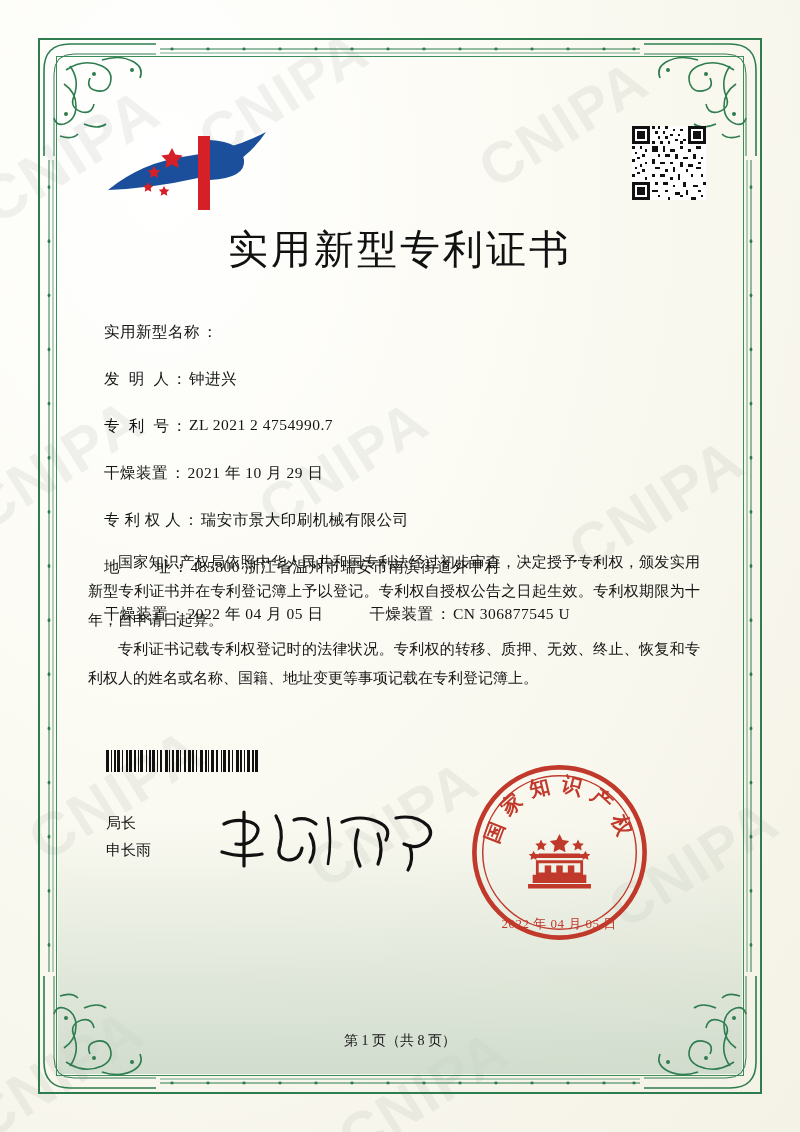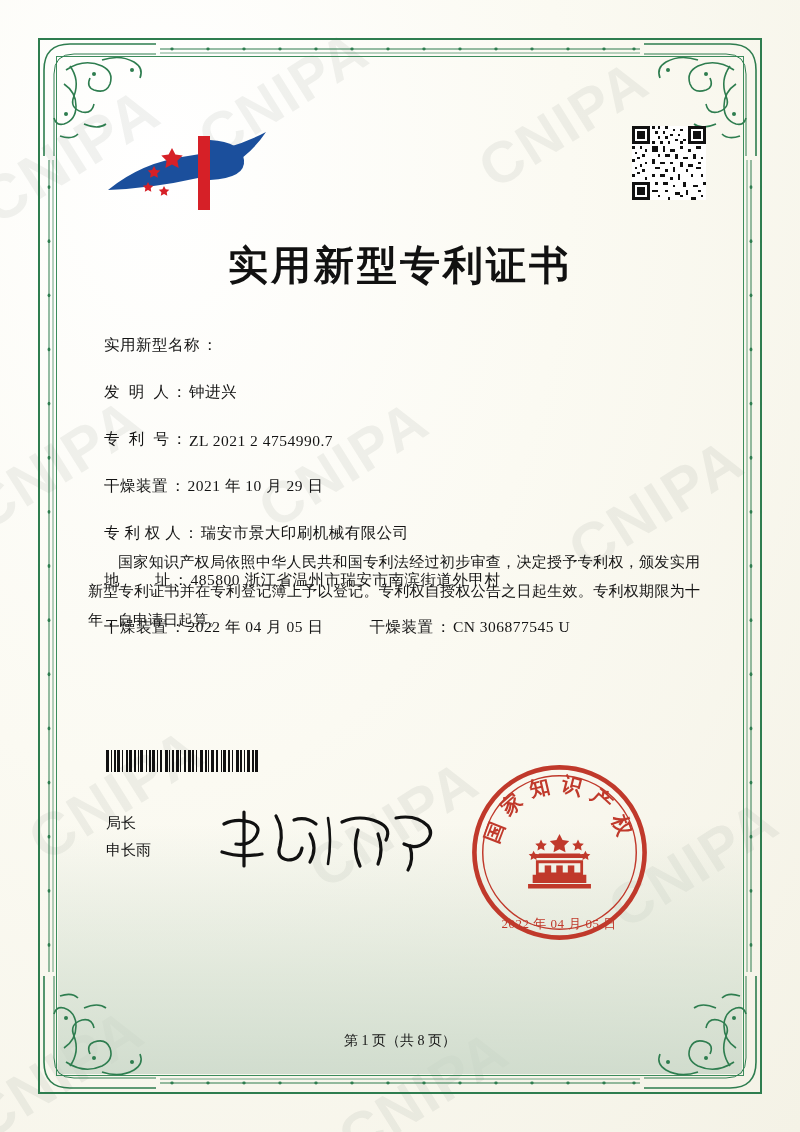--- a/index.html
+++ b/index.html
@@ -82,34 +82,34 @@
   .logo { width: 170px; height: 92px; position: relative; }
   .logo svg { width: 100%; height: 100%; }
   .qr {
     width: 74px; height: 74px;
     background: #fff;
     position: relative;
   }
   .qr svg { display: block; width: 100%; height: 100%; }
 
   .title {
-    position: absolute; left: 0; right: 0; top: 168px;
+    position: absolute; left: 0; right: 0; top: 152px;
     text-align: center;
     font-family: "Liberation Sans", sans-serif;
-    font-weight: bold;
+    font-weight: normal;
     font-size: 40px;
     letter-spacing: 3px;
     color: #111;
   }
 
   .fields {
     position: absolute; left: 34px; right: 28px; top: 252px;
     font-size: 15.5px; color: #141414;
   }
-  .frow { display: flex; align-items: flex-end; margin-bottom: 26px; margin-top: 13px; }
+  .frow { display: flex; align-items: flex-start; margin-bottom: 26px; }
   .flabel { white-space: pre; letter-spacing: 0.5px; }
   .fcolon { margin: 0 2px; }
   .fvalue { letter-spacing: 0.5px; }
   .frow-inline { display: flex; align-items: baseline; }
   .gap { width: 46px; }
 
   .paras {
     position: absolute; left: 18px; right: 30px; top: 478px;
     font-size: 15px; line-height: 29px; color: #141414;
     text-align: justify;
@@ -518,20 +518,21 @@
         <span class="frow-inline">
           <span class="flabel">干燥装置</span>
           <span class="fcolon">：</span>
           <span class="fvalue">CN 306877545 U</span>
         </span>
       </div>
     </div>
 
     <div class="paras">
       <p>国家知识产权局依照中华人民共和国专利法经过初步审查，决定授予专利权，颁发实用新型专利证书并在专利登记簿上予以登记。专利权自授权公告之日起生效。专利权期限为十年，自申请日起算。</p>
+      <p>专利证书记载专利权登记时的法律状况。专利权的转移、质押、无效、终止、恢复和专利权人的姓名或名称、国籍、地址变更等事项记载在专利登记簿上。</p>
     </div>
 
     <div class="barcode">
       <i style="width:3px"></i>
         <i style="width:2px;background:transparent"></i>
       <i style="width:1px"></i>
         <i style="width:2px;background:transparent"></i>
       <i style="width:2px"></i>
         <i style="width:1px;background:transparent"></i>
       <i style="width:3px"></i>

